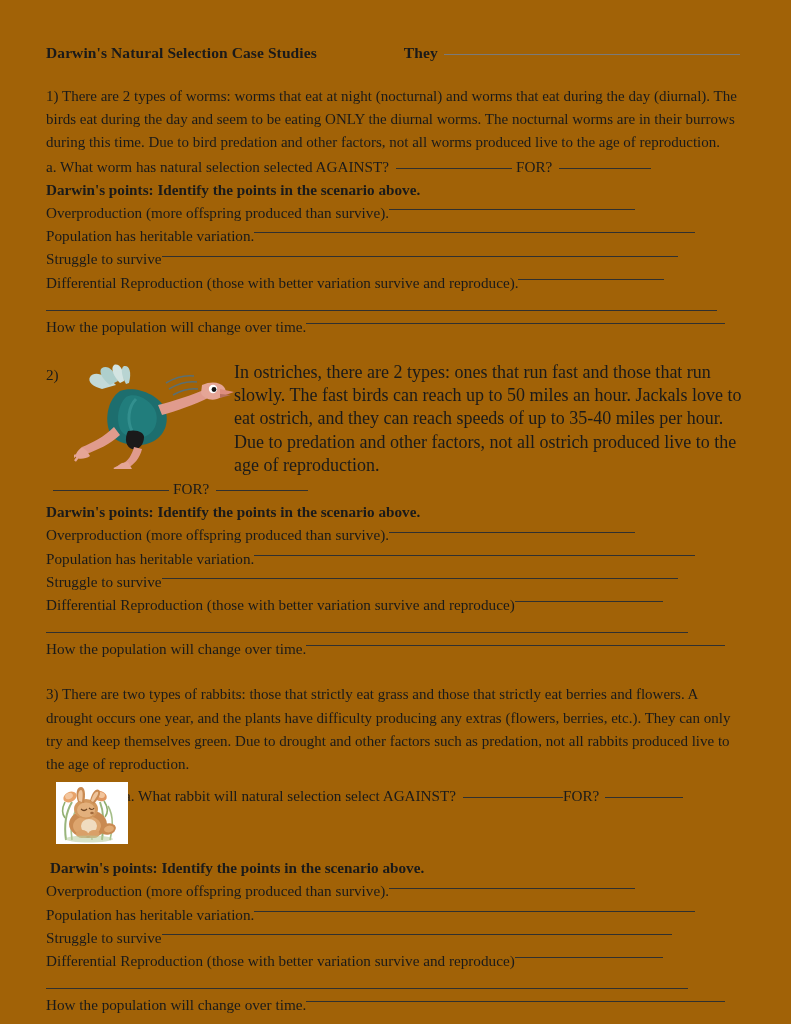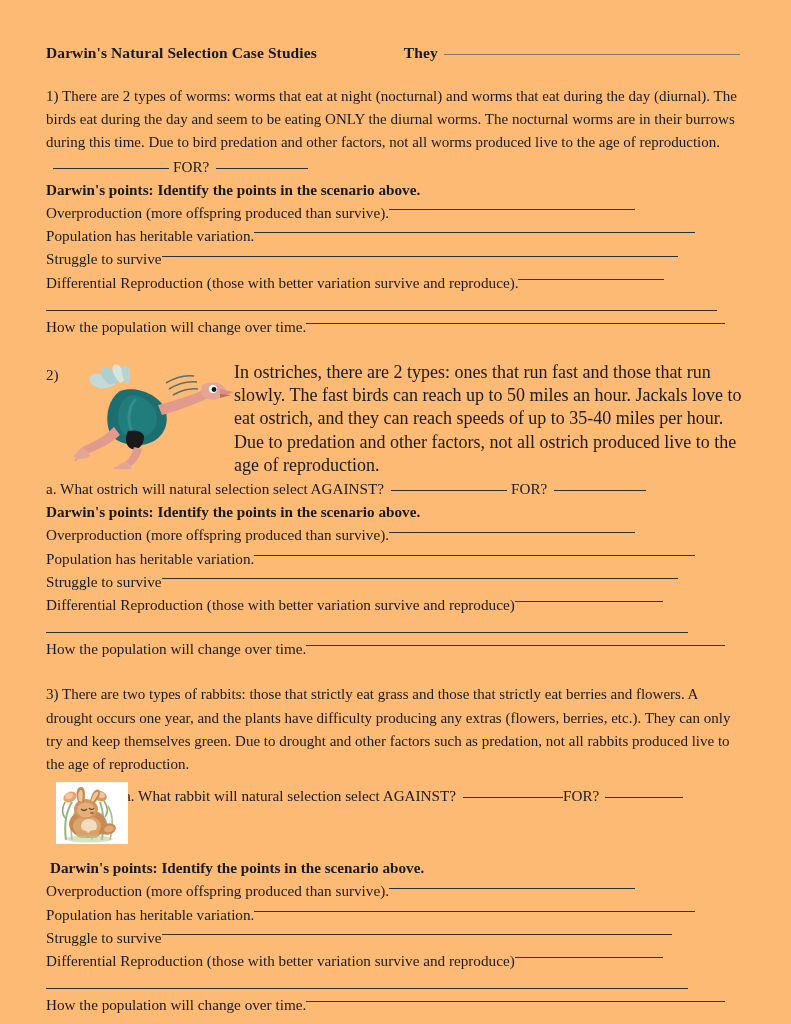--- a/index.html
+++ b/index.html
@@ -13,21 +13,21 @@
     position: relative;
     overflow: hidden;
     font-family: "Liberation Serif", "DejaVu Serif", serif;
     color: #1a1a1a;
   }
   .page {
     position: absolute;
     left: 0; top: 0;
     width: 791px;
     height: 1024px;
-    background: #fdba74;
+    background: #a16207;
     box-sizing: border-box;
   }
   .content {
     position: absolute;
     left: 46px;
     top: 44px;
     width: 700px;
   }
 
   
@@ -165,20 +165,21 @@
       <span class="name-label">They</span>
       <span class="name-rule"></span>
     </div>
 
     <div class="spacer-lg"></div>
 
     <div class="q-block">
       <div class="para">1) There are 2 types of worms: worms that eat at night (nocturnal) and worms that eat during the day (diurnal).  The birds eat during the day and seem to be eating ONLY the diurnal worms.  The nocturnal worms are in their burrows during this time.  Due to bird predation and other factors, not all worms produced live to the age of reproduction.</div>
 
       <div class="qline">
+        <span>a. What worm has natural selection selected AGAINST?</span>
         <span class="blank b-against"></span>
         <span>FOR?</span>
         <span class="blank b-for"></span>
       </div>
 
       <div class="subhead">Darwin's points: Identify the points in the scenario above.</div>
 
       <div class="fill">
         <span>Overproduction (more offspring produced than survive).</span>
         <span class="rule" style="width:246px"></span>
@@ -248,21 +249,20 @@
 
             <path d="M2 94 L-2 97 M4 96 L1 100" stroke="#e5a596" stroke-width="2.4" fill="none"></path>
             <path d="M44 106 L40 108 M48 107 L45 110" stroke="#e5a596" stroke-width="2.4" fill="none"></path>
           </svg>
         </div>
 
         <div class="s2-text">In ostriches, there are 2 types: ones that run fast and those that run slowly.  The fast birds can reach up to 50 miles an hour.  Jackals love to eat ostrich, and they can reach speeds of up to  35-40 miles per hour.  Due to predation and other factors, not all ostrich produced live to the age of reproduction.</div>
       </div>
 
       <div class="qline">
-        <span>a. What ostrich will natural selection select AGAINST?</span>
         <span class="blank b-against"></span>
         <span>FOR?</span>
         <span class="blank b-for"></span>
       </div>
 
       <div class="subhead">Darwin's points: Identify the points in the scenario above.</div>
 
       <div class="fill">
         <span>Overproduction (more offspring produced than survive).</span>
         <span class="rule" style="width:246px"></span>

